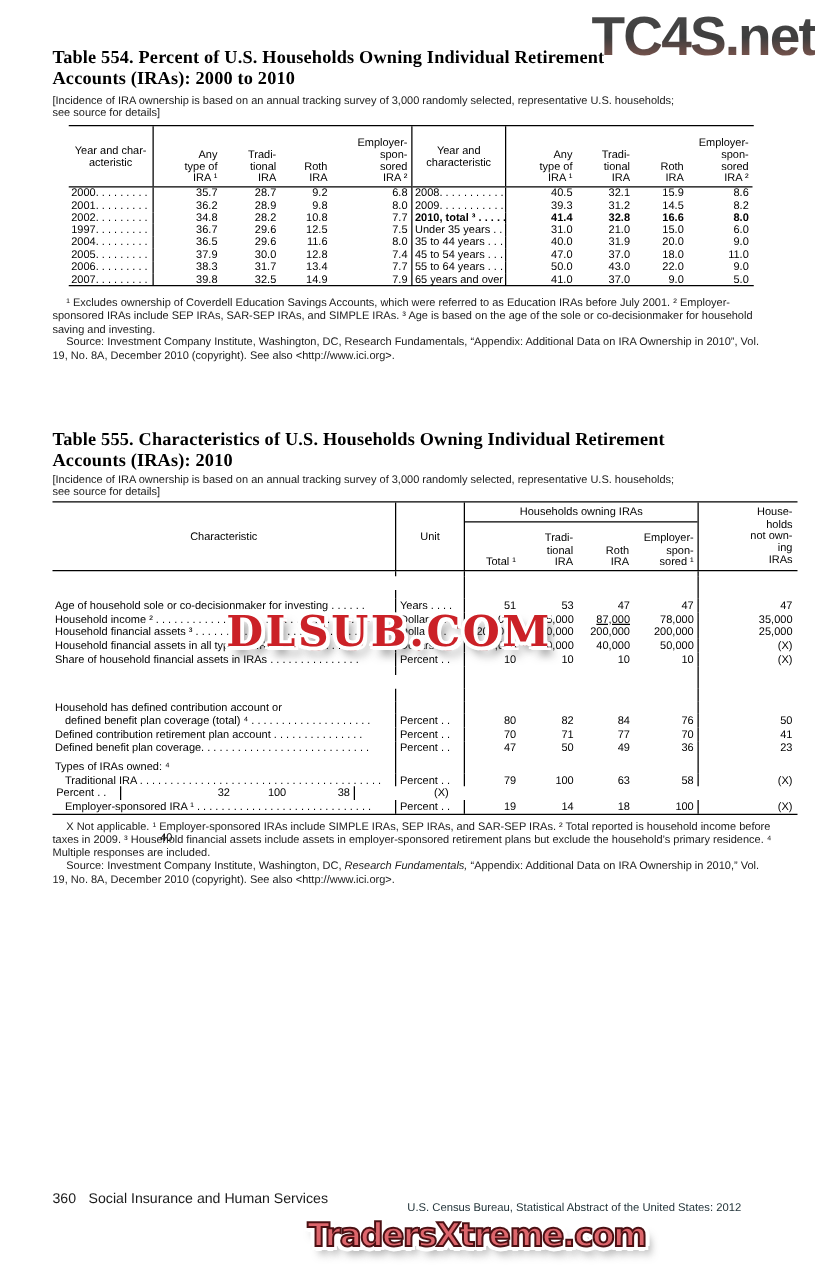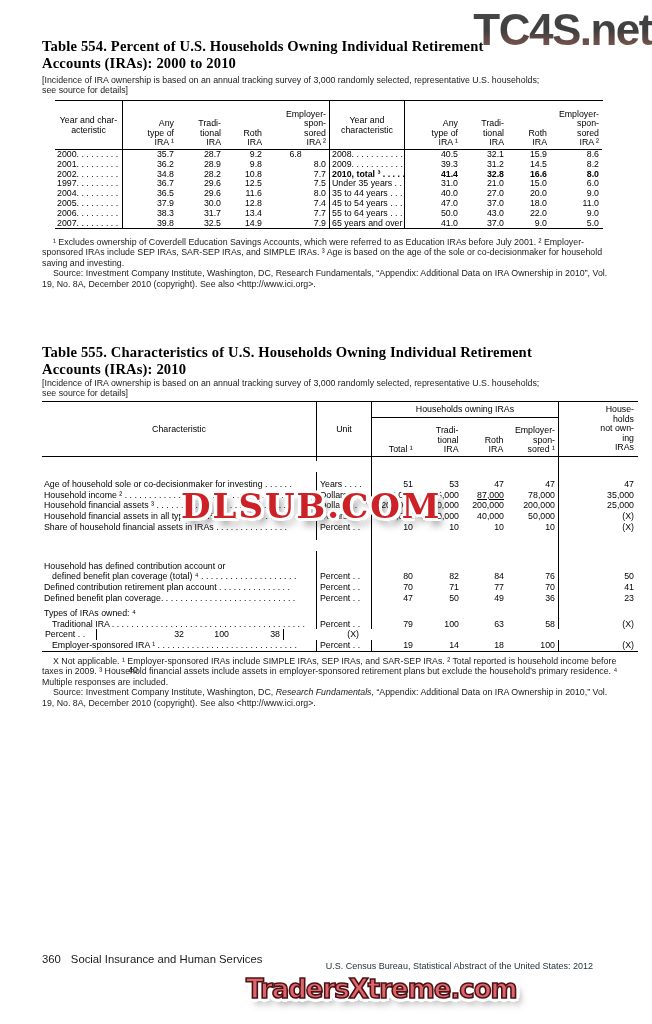--- a/index.html
+++ b/index.html
@@ -125,21 +125,21 @@
 spon-
 sored
 IRA ²</div>
       </div>
       <div id="t554-left-body">
           <div class="b-row">
             <div class="cell b-stub">2000. . . . . . . . .</div>
             <div class="cell b-val" style="width: 54px;">35.7</div>
             <div class="cell b-val" style="width: 47px;">28.7</div>
             <div class="cell b-val" style="width: 41px;">9.2</div>
-            <div class="cell b-val" style="width: 64px; text-align: center;">6.8</div>
+            <div class="cell b-val" style="width: 64px;">6.8</div>
           </div>
           <div class="b-row">
             <div class="cell b-stub">2001. . . . . . . . .</div>
             <div class="cell b-val" style="width: 54px;">36.2</div>
             <div class="cell b-val" style="width: 47px;">28.9</div>
             <div class="cell b-val" style="width: 41px;">9.8</div>
             <div class="cell b-val" style="width: 64px;">8.0</div>
           </div>
           <div class="b-row">
             <div class="cell b-stub">2002. . . . . . . . .</div>
@@ -227,21 +227,21 @@
           <div class="b-row">
             <div class="cell b-stub">Under 35 years . . . . .</div>
             <div class="cell b-val" style="width: 56px;">31.0</div>
             <div class="cell b-val" style="width: 46px;">21.0</div>
             <div class="cell b-val" style="width: 43px;">15.0</div>
             <div class="cell b-val" style="width: 52px;">6.0</div>
           </div>
           <div class="b-row">
             <div class="cell b-stub">35 to 44 years . . . . . .</div>
             <div class="cell b-val" style="width: 56px;">40.0</div>
-            <div class="cell b-val" style="width: 46px;">27.0</div>
+            <div class="cell b-val" style="width: 46px;">31.9</div>
             <div class="cell b-val" style="width: 43px;">20.0</div>
             <div class="cell b-val" style="width: 52px;">9.0</div>
           </div>
           <div class="b-row">
             <div class="cell b-stub">45 to 54 years . . . . . .</div>
             <div class="cell b-val" style="width: 56px;">47.0</div>
             <div class="cell b-val" style="width: 46px;">37.0</div>
             <div class="cell b-val" style="width: 43px;">18.0</div>
             <div class="cell b-val" style="width: 52px;">11.0</div>
           </div>

